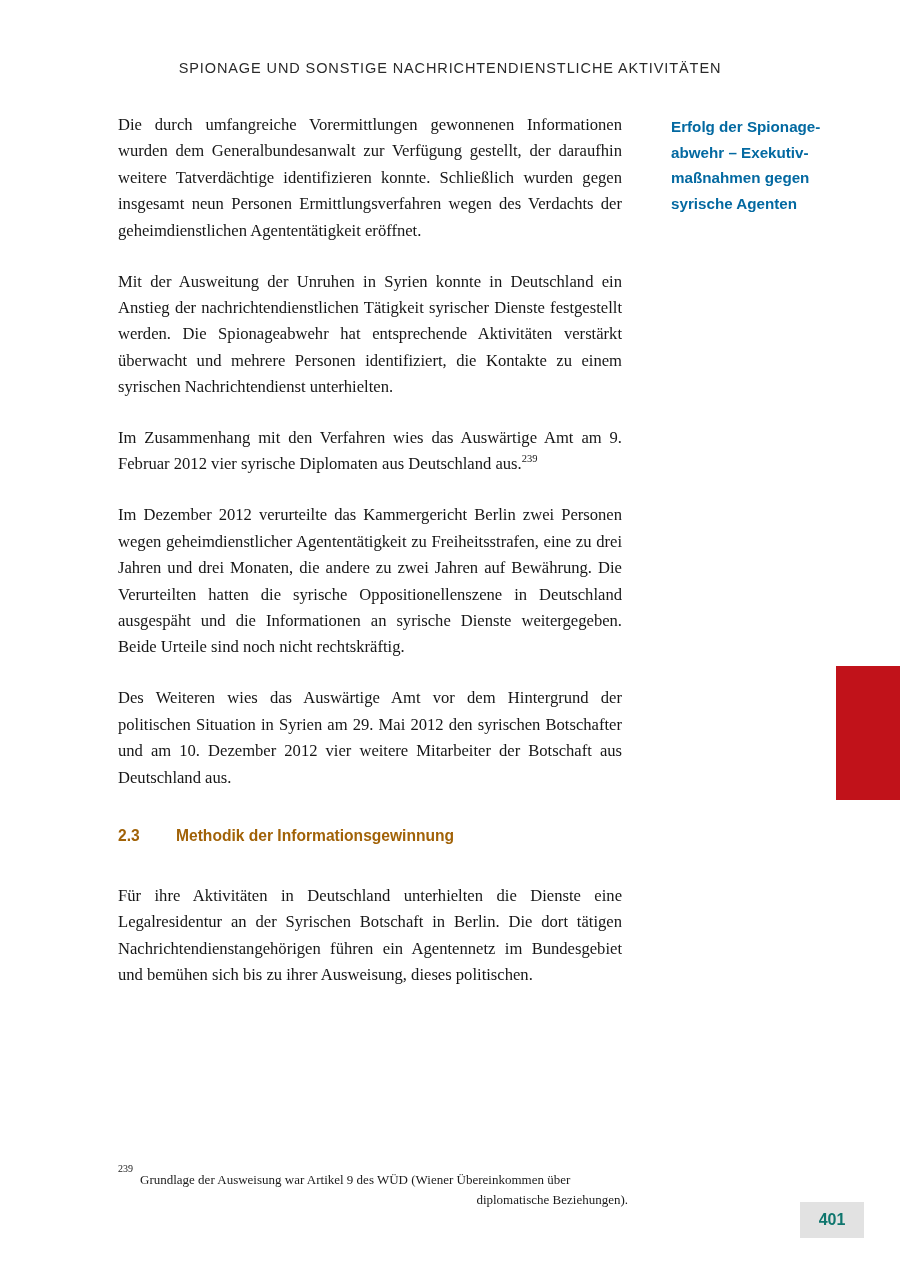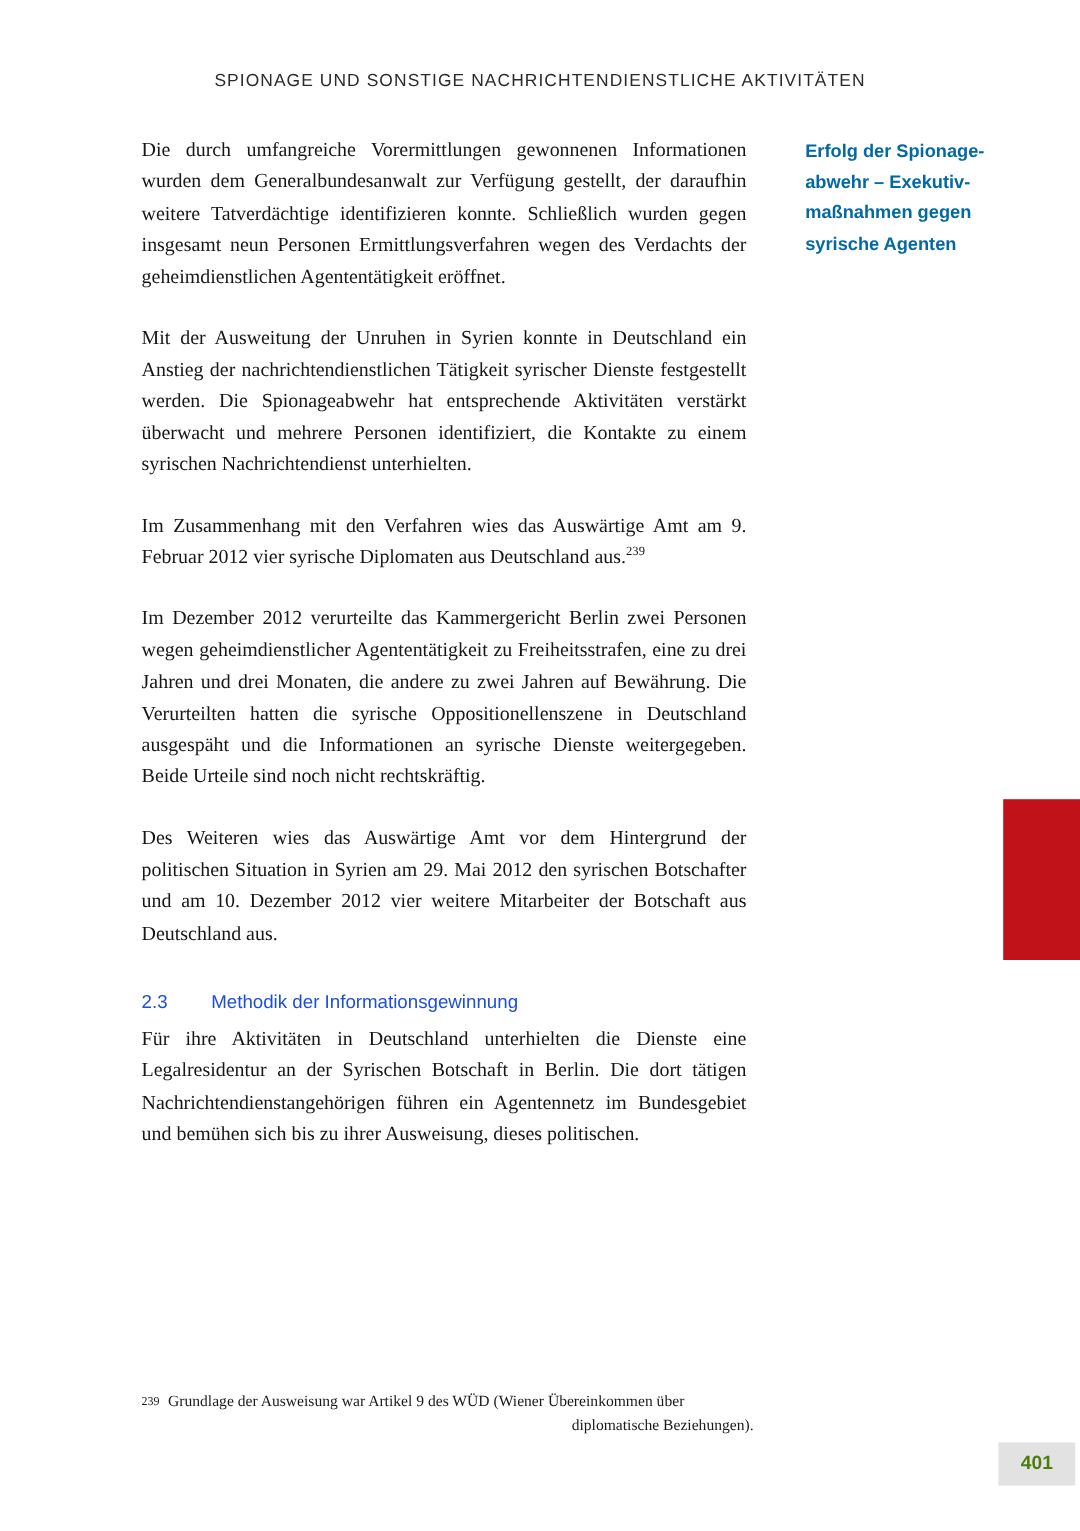--- a/index.html
+++ b/index.html
@@ -62,24 +62,24 @@
     font-size: 10.5px;
     vertical-align: super;
     line-height: 0;
   }
 
   
   .section-heading {
     display: flex;
     align-items: baseline;
     font-family: "Liberation Sans", sans-serif;
-    font-weight: normal;
+    font-weight: bold;
     font-size: 15.6px;
-    color: #1d4ed8;
-    margin: 36px 0 8px 0;
+    color: #a16207;
+    margin: 36px 0 38px 0;
   }
   .section-heading .sec-num {
     width: 58px;
     flex: 0 0 58px;
   }
 
   
   .margin-note {
     position: absolute;
     top: 114px;
@@ -117,42 +117,43 @@
     align-items: flex-start;
   }
   .footnote .fn-num {
     flex: 0 0 22px;
     font-size: 10px;
     vertical-align: super;
     padding-top: 1px;
   }
   .footnote .fn-text {
     flex: 1 1 auto;
+    margin-top: 12px;
   }
   .footnote .fn-text .fn-line2 {
     display: block;
     padding-left: 22px;
     text-align: right;
   }
 
   
   .page-number {
     position: absolute;
-    left: 832px;
+    left: 800px;
     top: 1202px;
     width: 64px;
     height: 36px;
     background: #e2e2e2;
     display: flex;
     align-items: center;
     justify-content: center;
     font-family: "Liberation Sans", sans-serif;
     font-weight: bold;
     font-size: 16px;
-    color: #4d7c0f;
+    color: #0f766e;
   }
 </style>
 </head>
 <body>
 
 <div class="page">
 
   <div class="running-head">SPIONAGE UND SONSTIGE NACHRICHTENDIENSTLICHE AKTIVITÄTEN</div>
 
   <div class="content">

